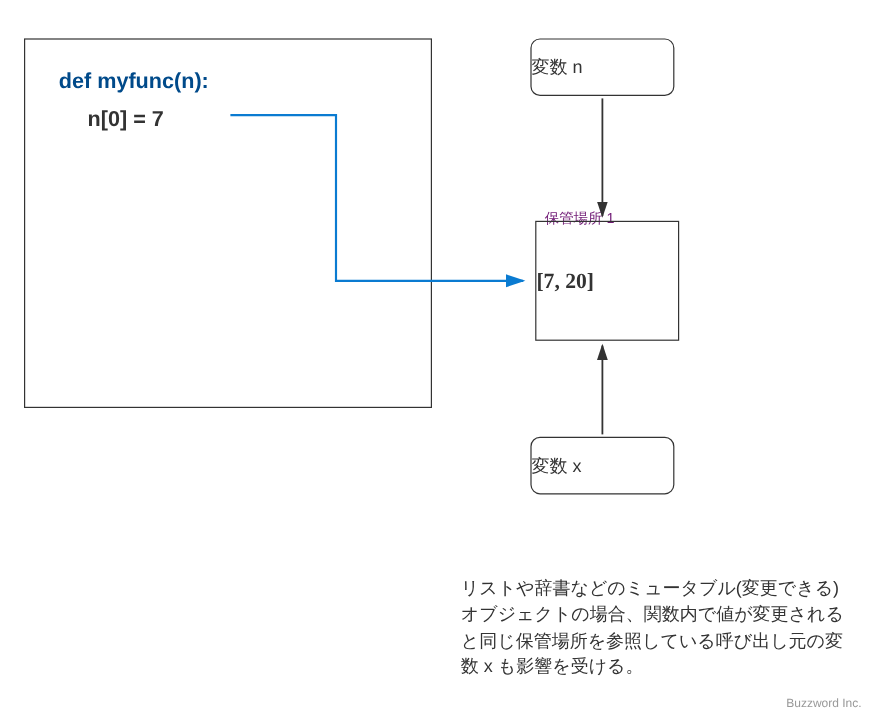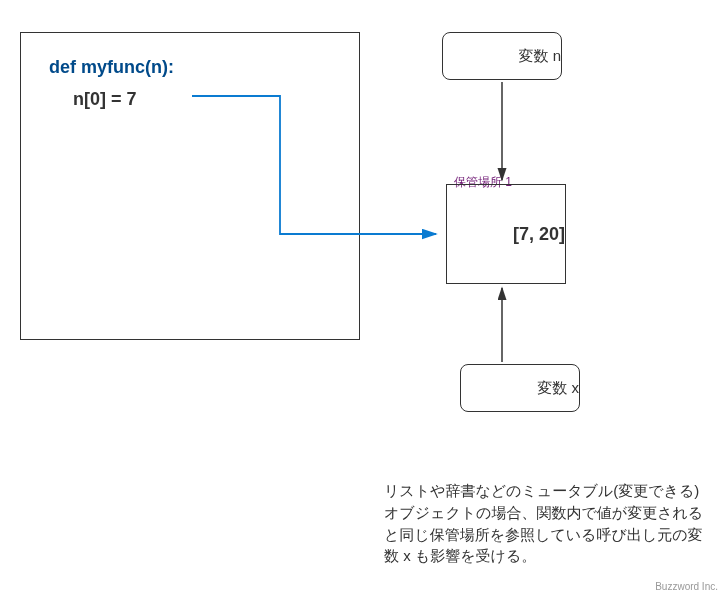--- a/index.html
+++ b/index.html
@@ -46,37 +46,38 @@
 
   .var-box {
     position: absolute;
     width: 120px;
     height: 48px;
     border: 1.5px solid #333;
     border-radius: 8px;
     background: #fff;
     display: flex;
     align-items: center;
-    justify-content: flex-end;
+    justify-content: flex-start;
     font-size: 15px;
     color: #333;
   }
   .var-n { left: 442px; top: 32px; }
-  .var-x { left: 460px; top: 364px; }
+  .var-x { left: 442px; top: 364px; }
 
   .storage-box {
     position: absolute;
     left: 446px;
     top: 184px;
     width: 120px;
     height: 100px;
     border: 1.5px solid #333;
     display: flex;
     align-items: center;
-    justify-content: flex-end;
+    justify-content: flex-start;
+    font-family: Liberation Serif, serif;
   }
   .storage-label {
     position: absolute;
     left: 450px;
     top: 174px;
     font-size: 12px;
     color: #701a75;
     background: #fff;
     padding: 0 4px;
   }

